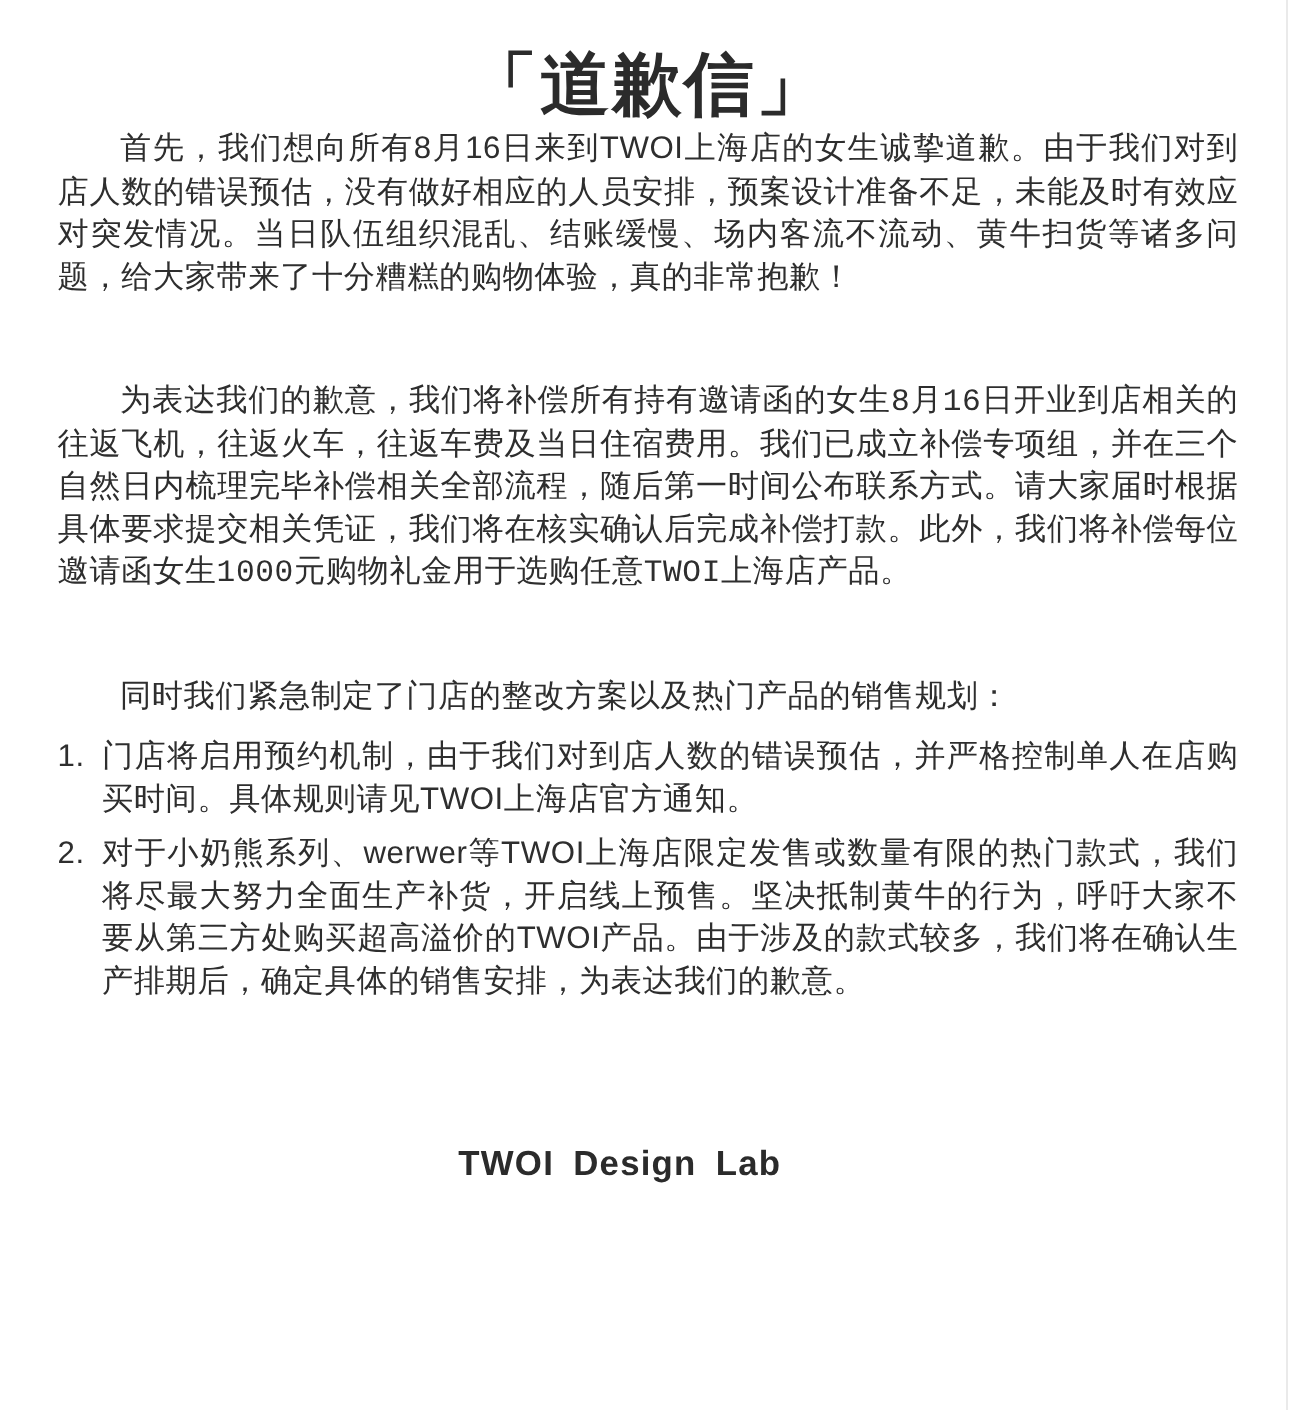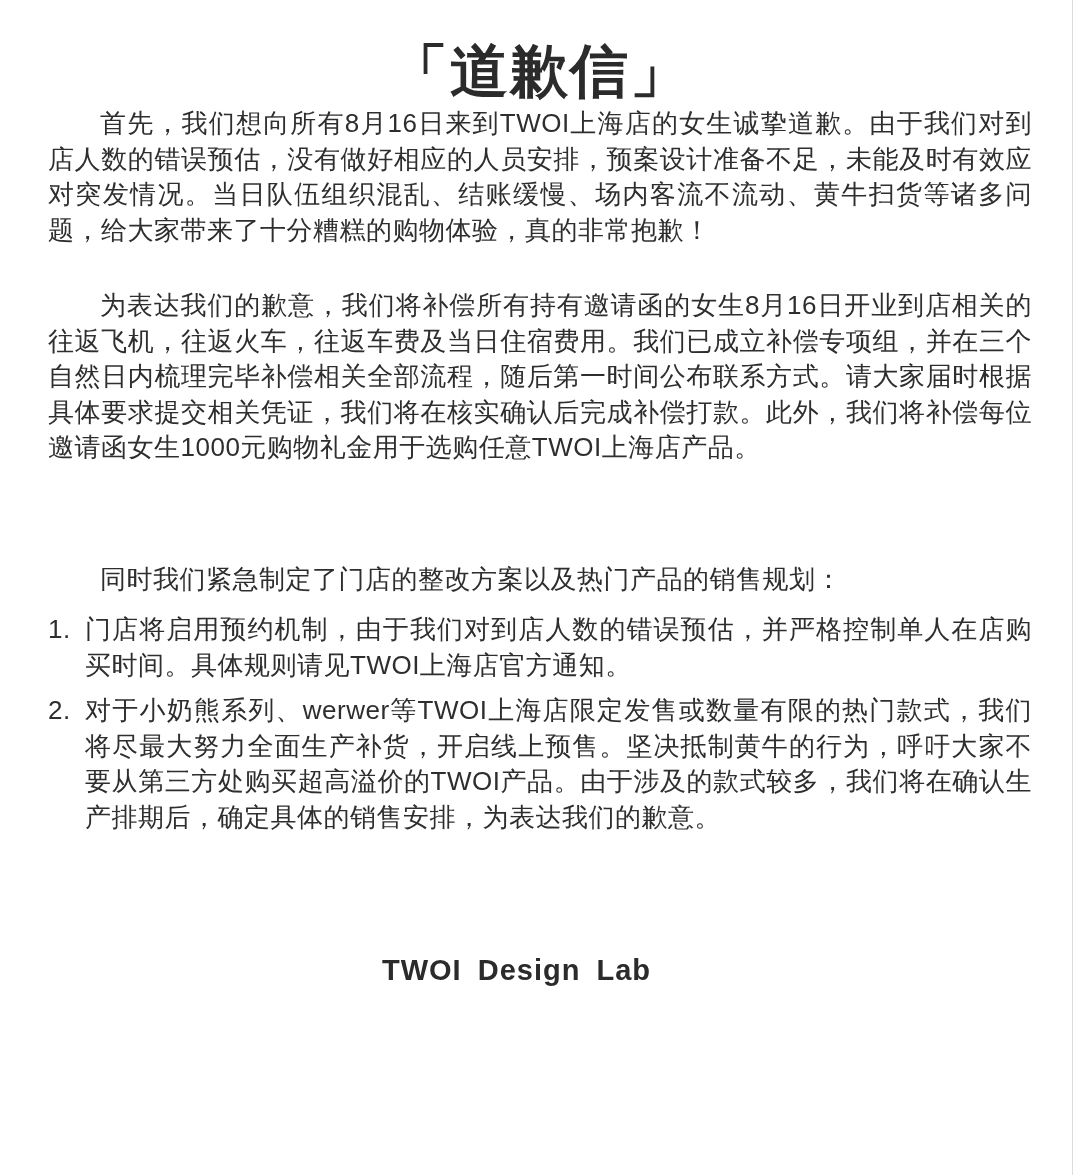--- a/index.html
+++ b/index.html
@@ -40,22 +40,22 @@
     margin: 0 48px;
     font-size: 26px;
     line-height: 35.5px;
     font-weight: 500;
     text-align: justify;
     text-justify: inter-ideograph;
     letter-spacing: 0.5px;
   }
   .indent { text-indent: 2em; }
   .para-1 { }
-  .para-2 { margin-top: 40px; }
-  .para-intro { margin-top: 96px; }
+  .para-2 { margin-top: 70px; font-family: Liberation Mono, monospace; }
+  .para-intro { margin-top: 66px; }
   .plan-list {
     margin: 15px 0 0 0;
     padding: 0;
   }
   .plan-item {
     display: flex;
     margin: 0 48px 10px 48px;
     font-size: 26px;
     line-height: 35.5px;
     font-weight: 500;

